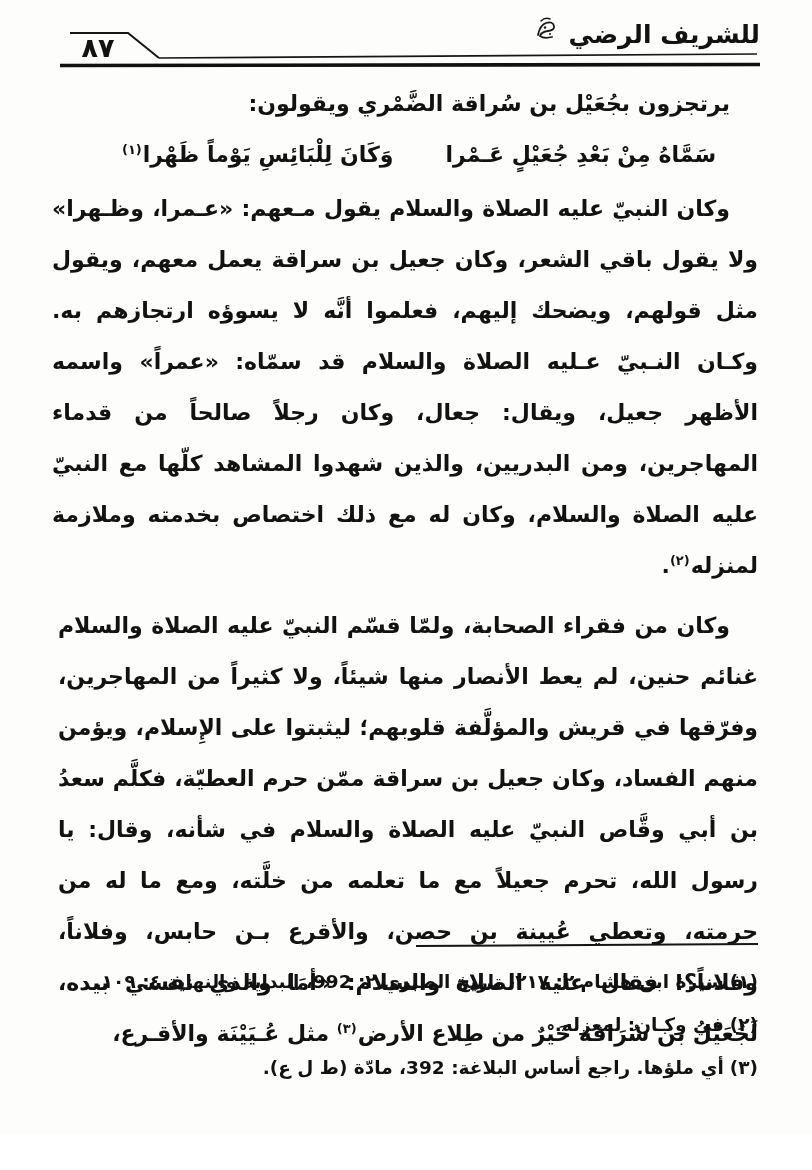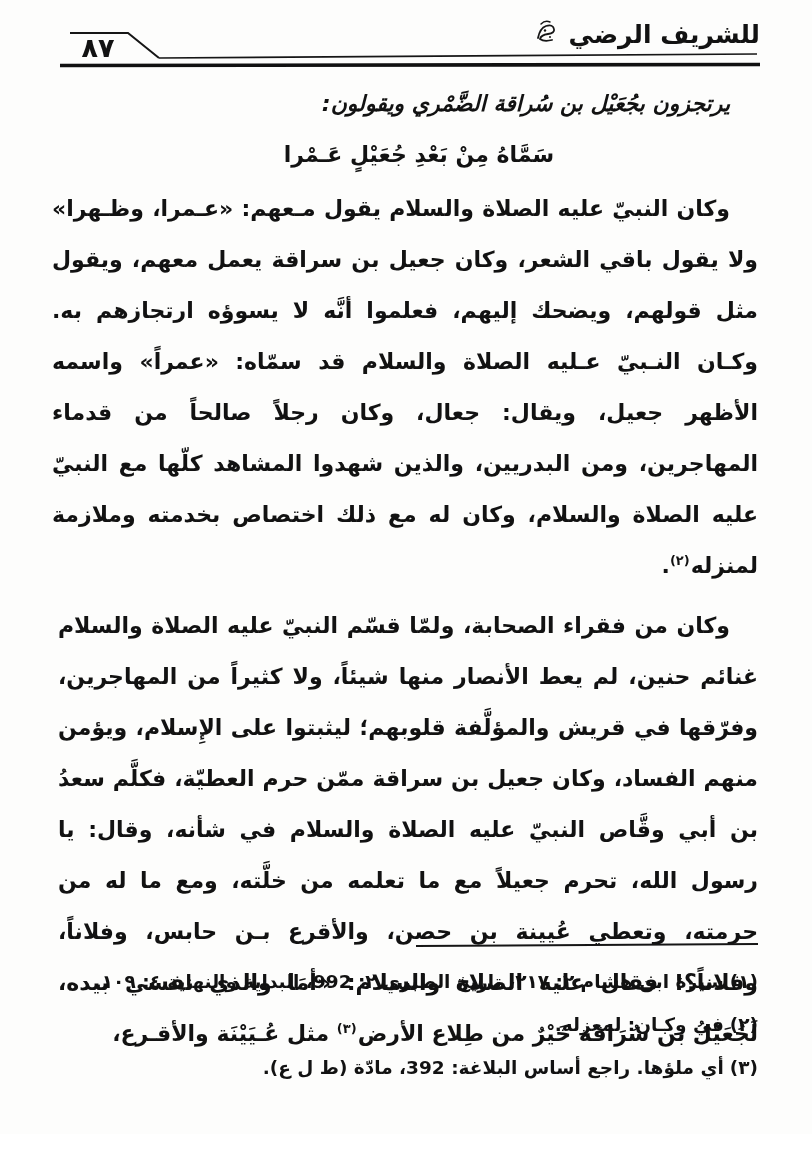--- a/index.html
+++ b/index.html
@@ -37,21 +37,21 @@
     font-weight: bold;
     letter-spacing: 2px;
     direction: ltr;
   }
   .header-title-wrap {
     position: absolute;
     top: 20px;
     right: 52px;
     display: flex;
     direction: rtl;
-    align-items: flex-end;
+    align-items: center;
     gap: 12px;
   }
   .header-title {
     font-size: 25px;
     font-weight: bold;
     white-space: nowrap;
   }
   .honorific {
     display: inline-block;
     margin-top: -8px;
@@ -65,21 +65,20 @@
     left: 52px;
     direction: rtl;
     font-size: 22px;
     font-weight: bold;
     line-height: 51px;
     text-align: justify;
   }
   .intro {
     margin: 0;
     text-indent: 28px;
-    font-style: italic;
   }
   .verse {
     display: flex;
     direction: rtl;
     justify-content: center;
     align-items: baseline;
     gap: 52px;
     margin: 0 0 0 28px;
     white-space: nowrap;
   }
@@ -146,20 +145,21 @@
       </svg>
     </span>
   </div>
 
   <main class="body-text">
 
     <p class="intro">يرتجزون بجُعَيْل بن سُراقة الضَّمْري ويقولون:</p>
 
     <div class="verse">
       <span class="hemistich">سَمَّاهُ مِنْ بَعْدِ جُعَيْلٍ عَـمْرا</span>
+      <span class="hemistich"><span>وَكَانَ لِلْبَائِسِ يَوْماً ظَهْرا</span><sup class="fnref">(١)</sup></span>
     </div>
 
     <p class="para"><span>وكان النبيّ عليه الصلاة والسلام يقول مـعهم: «عـمرا، وظـهرا» ولا يقول باقي الشعر، وكان جعيل بن سراقة يعمل معهم، ويقول مثل قولهم، ويضحك إليهم، فعلموا أنَّه لا يسوؤه ارتجازهم به. وكـان النـبيّ عـليه الصلاة والسلام قد سمّاه: «عمراً» واسمه الأظهر جعيل، ويقال: جعال، وكان رجلاً صالحاً من قدماء المهاجرين، ومن البدريين، والذين شهدوا المشاهد كلّها مع النبيّ عليه الصلاة والسلام، وكان له مع ذلك اختصاص بخدمته وملازمة لمنزله</span><sup class="fnref">(٢)</sup><span>.</span></p>
 
     <p class="para para-2"><span>وكان من فقراء الصحابة، ولمّا قسّم النبيّ عليه الصلاة والسلام غنائم حنين، لم يعط الأنصار منها شيئاً، ولا كثيراً من المهاجرين، وفرّقها في قريش والمؤلَّفة قلوبهم؛ ليثبتوا على الإِسلام، ويؤمن منهم الفساد، وكان جعيل بن سراقة ممّن حرم العطيّة، فكلَّم سعدُ بن أبي وقَّاص النبيّ عليه الصلاة والسلام في شأنه، وقال: يا رسول الله، تحرم جعيلاً مع ما تعلمه من خلَّته، ومع ما له من حرمته، وتعطي عُيينة بن حصن، والأقرع بـن حابس، وفلاناً، وفلاناً؟! فقال عليه الصلاة والسلام: «أمَا والذي نفسي بيده، لَجُعَيْلُ بن سُرَاقة خَيْرٌ من طِلاع الأرض</span><sup class="fnref">(٣)</sup><span> مثل عُـيَيْنَة والأقـرع،</span></p>
   </main>
 
   <footer class="footnotes">
     <div class="fn-separator"></div>
 

